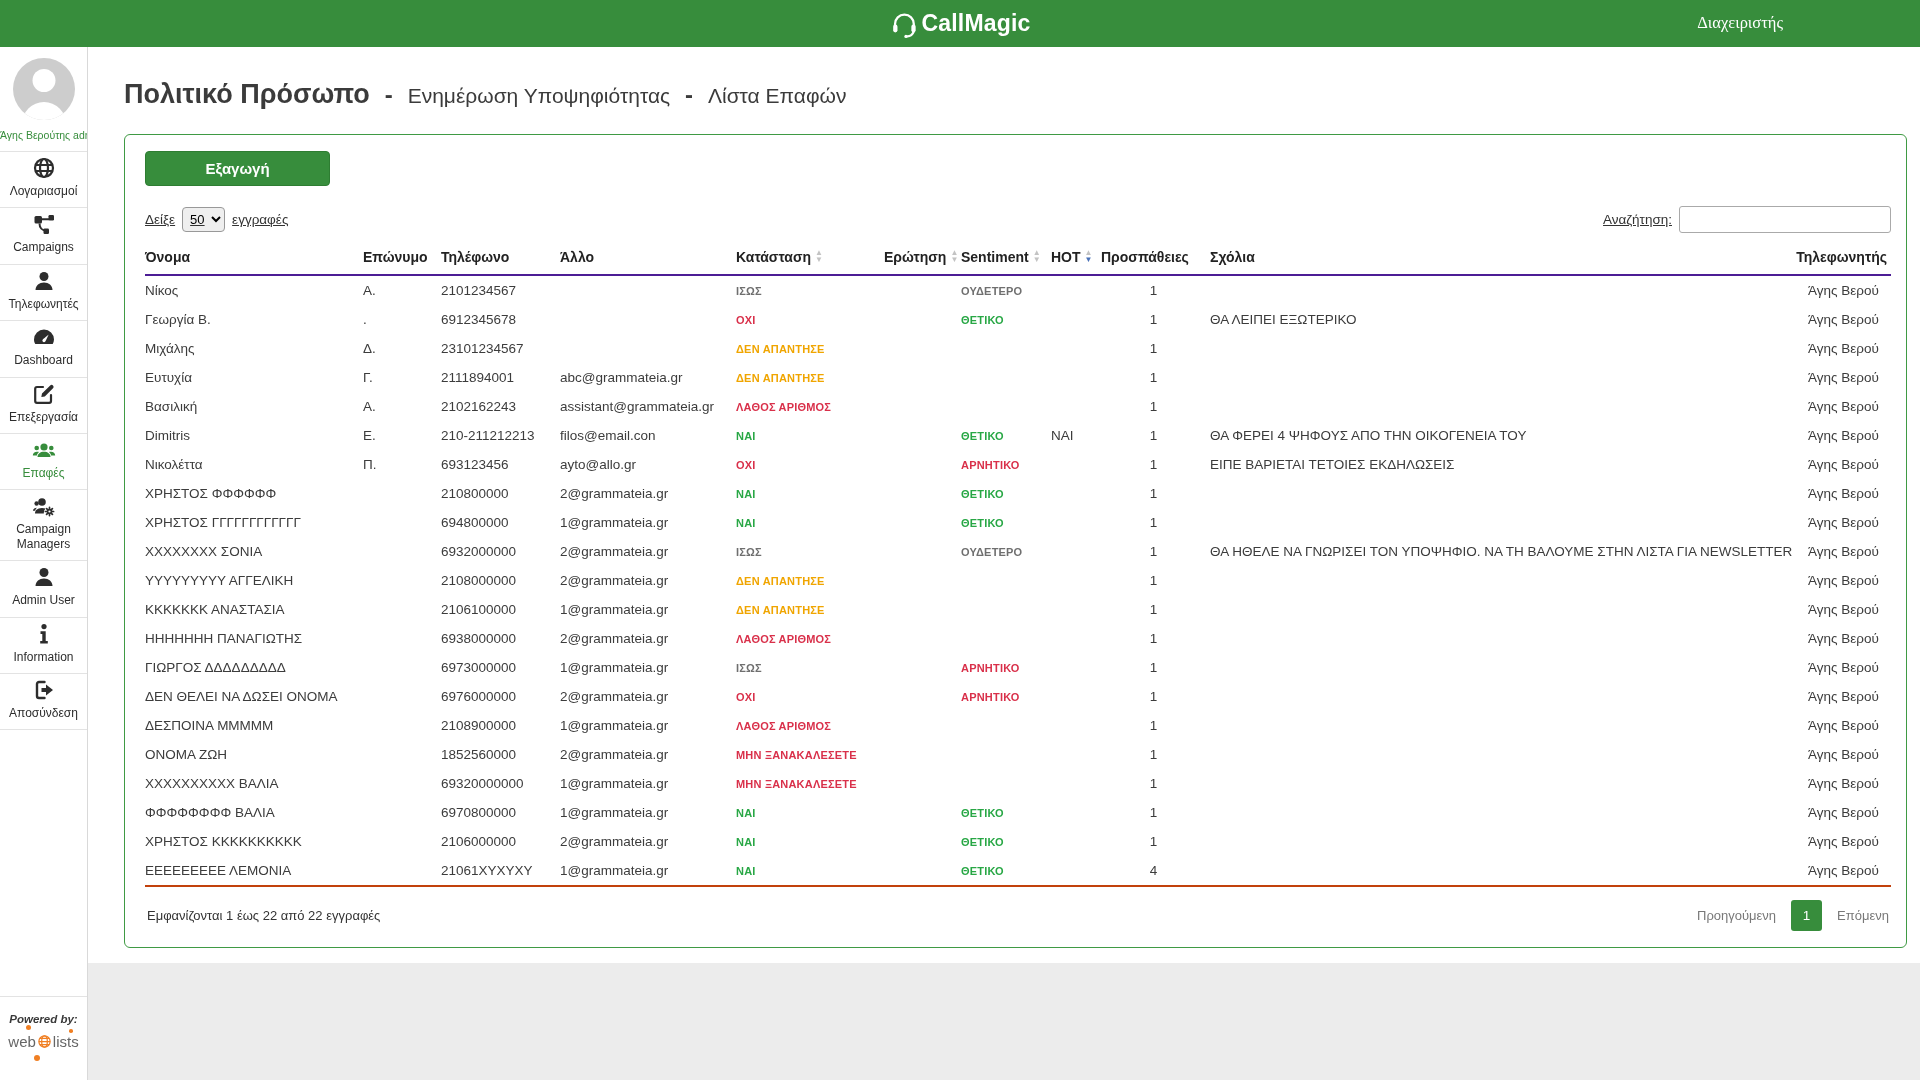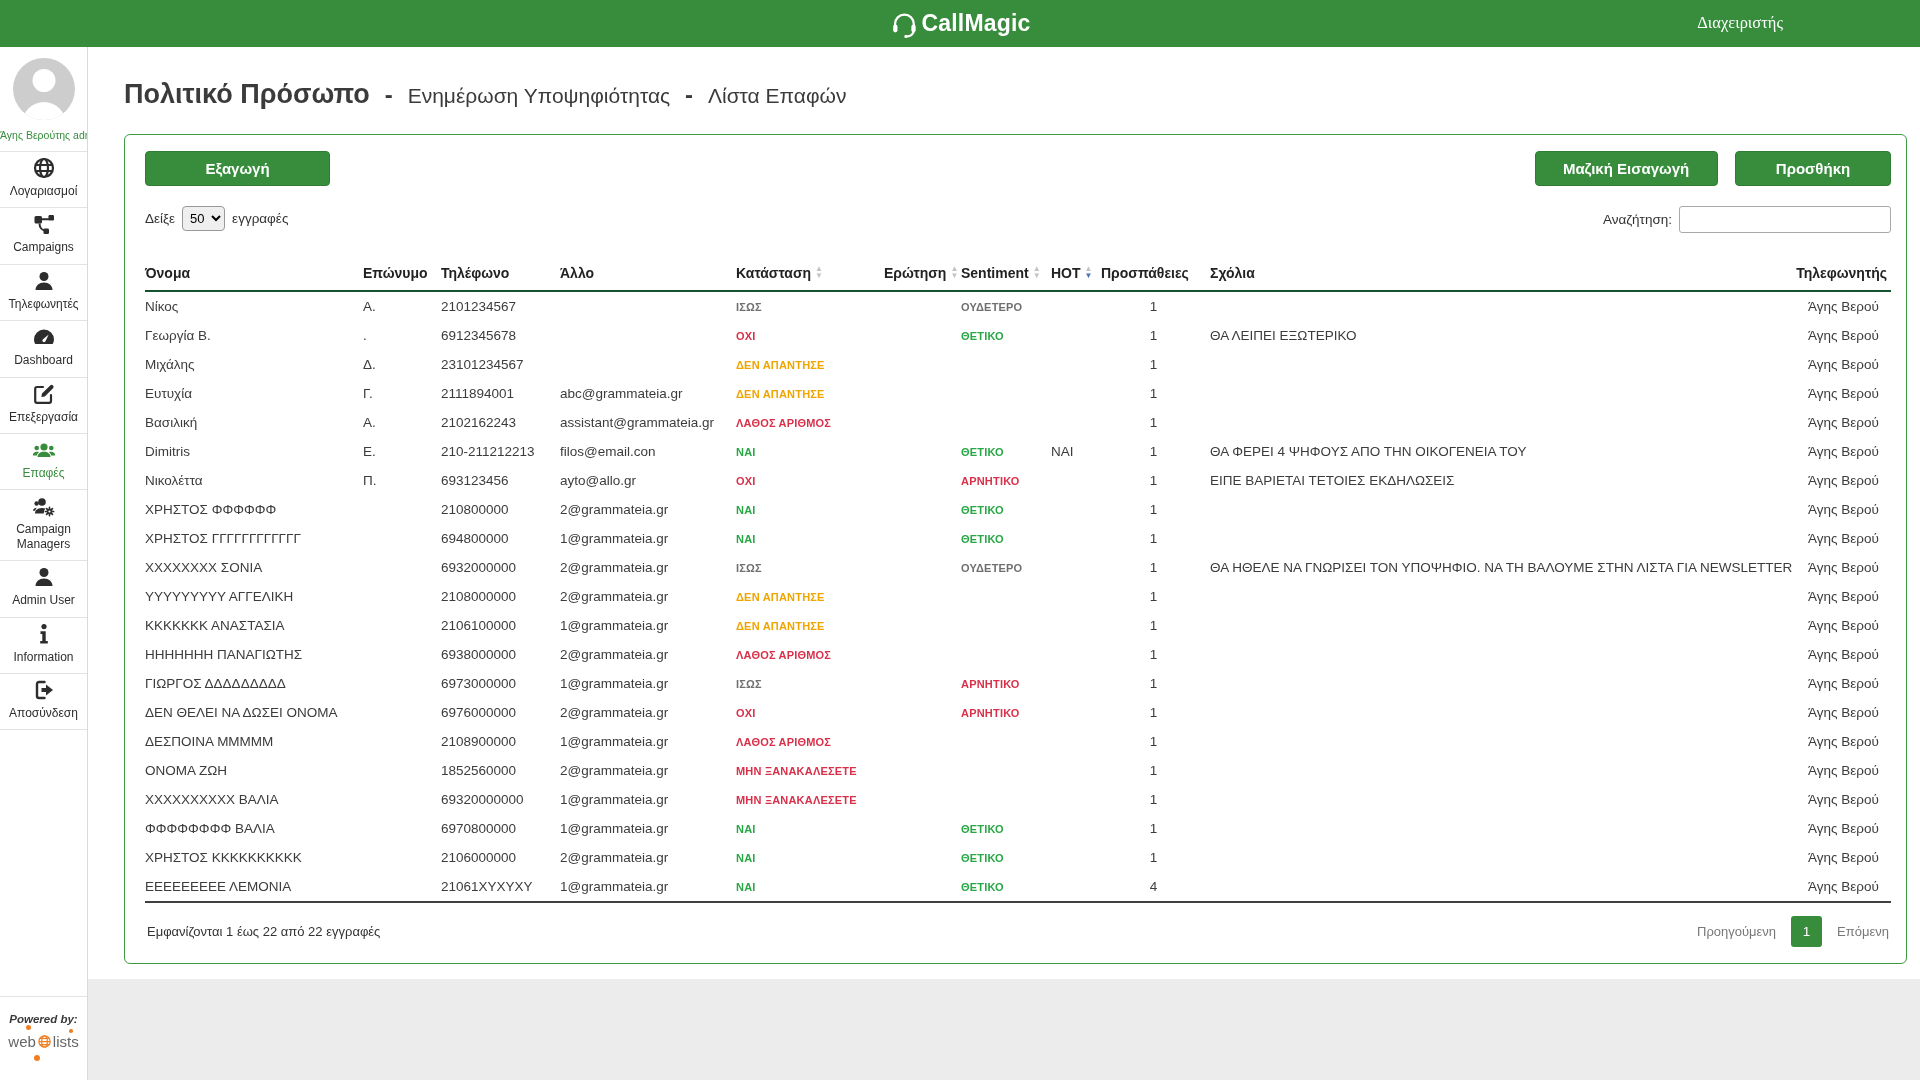--- a/index.html
+++ b/index.html
@@ -59,43 +59,43 @@
   
   .card { margin:2px 13px 0 36px; background:#fff; border:1px solid #3f9a44; border-radius:6px;
           padding:16px 15px 10px 20px; }
   .card-toolbar { display:flex; justify-content:space-between; align-items:center; margin-bottom:20px; }
   .btn { background:#378d3c; border:1px solid #2e7d32; color:#fff; font-family:inherit;
          font-size:15px; font-weight:bold; height:35px; border-radius:4px; cursor:pointer; }
   .btn-export { width:185px; }
   .btn-bulk { width:183px; margin-right:13px; }
   .btn-add { width:156px; }
 
-  .table-controls { display:flex; justify-content:space-between; align-items:flex-start;
-                    margin-bottom:28px; font-size:13.5px; color:#333; }
+  .table-controls { display:flex; justify-content:space-between; align-items:center;
+                    margin-bottom:12px; font-size:13.5px; color:#333;text-decoration:underline; }
   .ctrl-left, .ctrl-right { display:flex; align-items:center; }
   .page-size { height:25px; border:1px solid #999; border-radius:4px; margin:0 7px;
                font-size:13px; font-family:inherit; padding:0 3px; }
   .search-input { width:212px; height:27px; border:1px solid #aaa; border-radius:3px;
                   margin-left:7px; font-family:inherit; font-size:13px; padding:0 6px; }
 
   
   .data-table { width:100%; border-collapse:collapse; table-layout:fixed; }
   .col-name{width:218px}.col-surname{width:78px}.col-phone{width:119px}.col-other{width:176px}
   .col-status{width:148px}.col-question{width:77px}.col-sentiment{width:90px}.col-hot{width:50px}
   .col-attempts{width:109px}.col-comments{width:598px}.col-agent{width:auto}
   .data-table th { text-align:left; font-size:14px; color:#222; padding:4px 4px 9px 0;
-                   border-bottom:2px solid #14532d; }
+                   border-bottom:2px solid #4c1d95; }
   .th-inner { display:flex; align-items:center; }
   .th-inner.right { justify-content:flex-end; }
   .sort { display:inline-flex; flex-direction:column; margin-left:4px; font-size:8px;
           line-height:.85; color:#c3c3c3; }
   .sort .down.active { color:#4a72b8; }
   .data-table td { font-size:13.5px; color:#3c3c3c; padding:7px 4px 7px 0; white-space:nowrap;
                    overflow:hidden; text-overflow:ellipsis; }
-  .data-table tbody tr:last-child td { border-bottom:2px solid #404040;margin-left:16px; }
+  .data-table tbody tr:last-child td { border-bottom:2px solid #c2410c;margin-left:16px; }
   .status { font-size:11px; font-weight:bold; letter-spacing:.2px; }
   .c-gray{color:#6f6f6f}.c-red{color:#d9304a}.c-orange{color:#f0a500}.c-green{color:#28a745}
   .cell-attempts { text-align:center; }
   .cell-comments { font-size:12.5px; color:#222; }
   .cell-agent { text-align:left; padding-right:2px; }
 
   
   .card-footer { display:flex; justify-content:space-between; align-items:center;
                  padding:13px 2px 6px; font-size:13px; color:#333; }
   .pagination { display:flex; align-items:center; gap:15px; color:#787878; }
@@ -267,24 +267,20 @@
         <span class="t-main">Πολιτικό Πρόσωπο</span>
         <span class="t-sep">-</span>
         <span class="t-sub">Ενημέρωση Υποψηφιότητας</span>
         <span class="t-sep">-</span>
         <span class="t-sub">Λίστα Επαφών</span>
       </h1>
 
       <section class="card">
         <div class="card-toolbar">
           <button class="btn btn-export">Εξαγωγή</button>
-          <div class="toolbar-right">
-            <button class="btn btn-bulk">Μαζική Εισαγωγή</button>
-            <button class="btn btn-add">Προσθήκη</button>
-          </div>
         </div>
 
         <div class="table-controls">
           <div class="ctrl-left">
             <span>Δείξε</span>
             <select class="page-size">
               <option>50</option>
             </select>
             <span>εγγραφές</span>
           </div>

